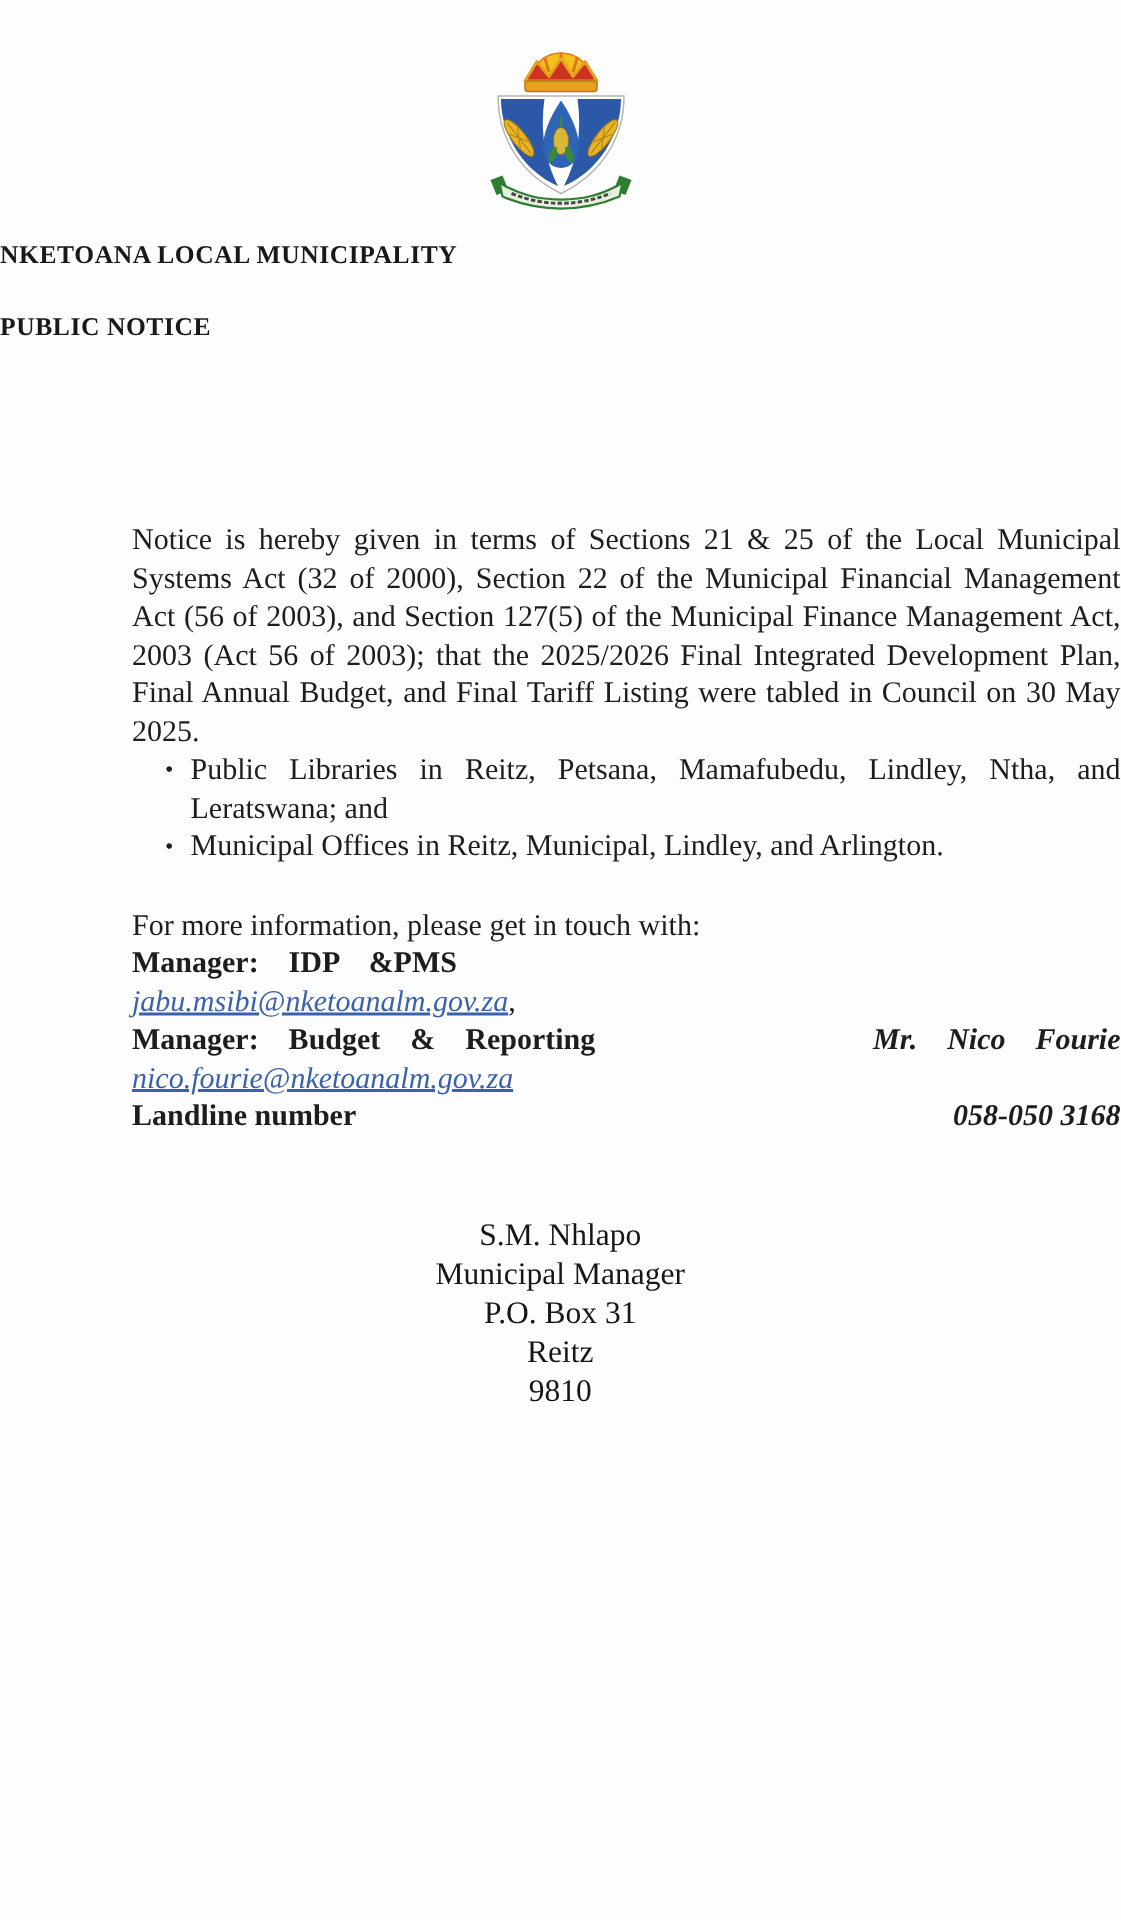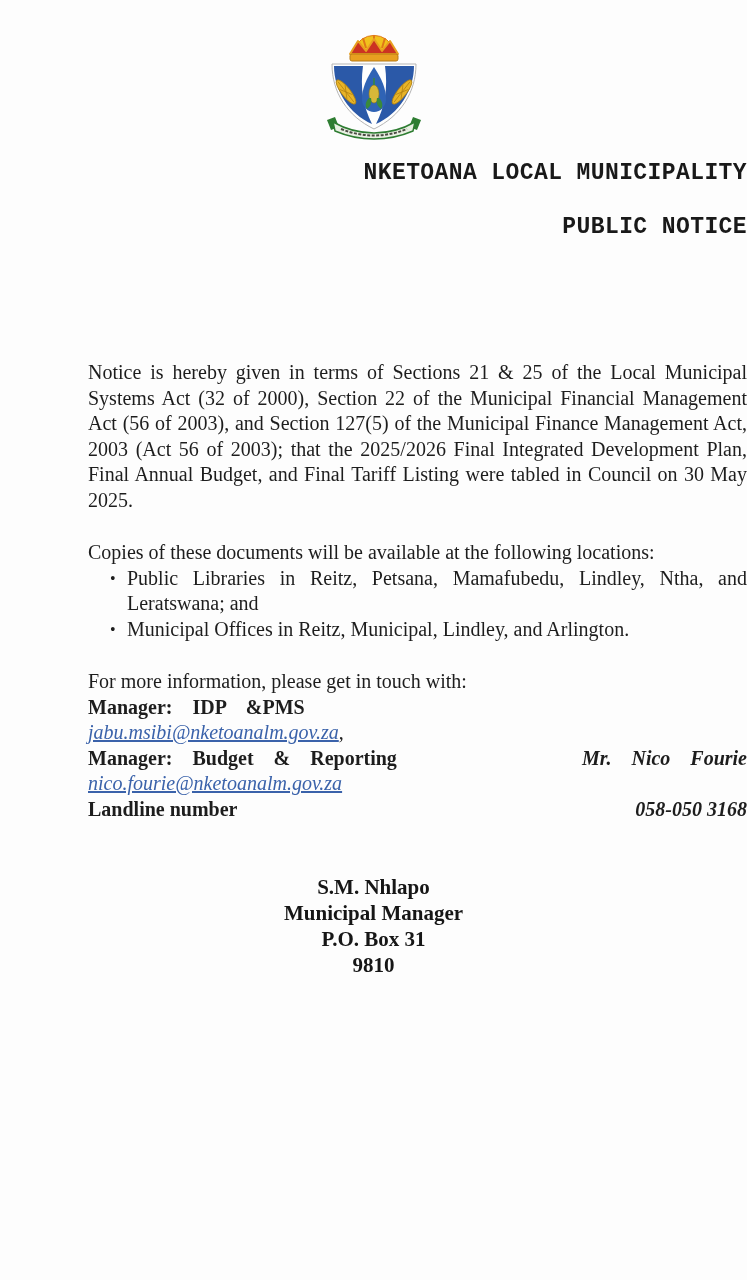--- a/index.html
+++ b/index.html
@@ -8,24 +8,24 @@
     background:#fdfdfd;
     font-family:"Liberation Serif","DejaVu Serif",serif;
     color:#1d1d1d;
     -webkit-font-smoothing:antialiased;
   }
   .page{position:relative;width:747px;height:1280px;overflow:hidden;background:#fdfdfd;}
 
   .logo-wrap{padding-top:26px;height:115px;text-align:center;}
 
   .h1, .h2{
-    font-family:Liberation Mono, monospace;
+    font-family:Liberation Serif, serif;
     font-weight:bold;
-    text-align:right;
-    font-size:23px;
+    text-align:left;
+    font-size:17px;
     letter-spacing:0.4px;
     color:#191919;
     margin:0;
   }
   .h1{margin-top:19px;}
   .h2{margin-top:28px;}
 
   .main{
     margin-left:88px;
     margin-top:120px;
@@ -64,21 +64,21 @@
   .email-line a{
     color:#3a62aa;
     font-style:italic;
     text-decoration-color:#3a62aa;
   }
   .email-line .after{color:#1d1d1d;}
 
   .signature{
     margin-top:52px;
     text-align:center;
-    font-weight:bold;
+    font-weight:normal;
     font-size:21px;
     line-height:26px;
     color:#161616;
   }
   .signature div{margin:0;}
 </style>
 </head>
 <body>
 
 <div class="page">
@@ -124,21 +124,20 @@
     </svg>
   </div>
 
   <h1 class="h1">NKETOANA LOCAL MUNICIPALITY</h1>
   <h2 class="h2">PUBLIC NOTICE</h2>
 
   <div class="main">
 
     <p class="para">Notice is hereby given in terms of Sections 21 &amp; 25 of the Local Municipal Systems Act (32 of 2000), Section 22 of the Municipal Financial Management Act (56 of 2003), and Section 127(5) of the Municipal Finance Management Act, 2003 (Act 56 of 2003); that the 2025/2026 Final Integrated Development Plan, Final Annual Budget, and Final Tariff Listing were tabled in Council on 30 May 2025.</p>
 
-    <p class="para">Copies of these documents will be available at the following locations:</p>
 
     <ul class="loc-list">
       <li>
         <span class="bullet-dot">•</span>
         <span>Public Libraries in Reitz, Petsana, Mamafubedu, Lindley, Ntha, and Leratswana; and</span>
       </li>
       <li>
         <span class="bullet-dot">•</span>
         <span>Municipal Offices in Reitz, Municipal, Lindley, and Arlington.</span>
       </li>
@@ -168,16 +167,17 @@
         <span class="person">058-050 3168</span>
       </div>
     </div>
 
   </div>
 
   <div class="signature">
     <div>S.M. Nhlapo</div>
     <div>Municipal Manager</div>
     <div>P.O. Box 31</div>
+    <div>Reitz</div>
     <div>9810</div>
   </div>
 
 </div>
 
 </body></html>

